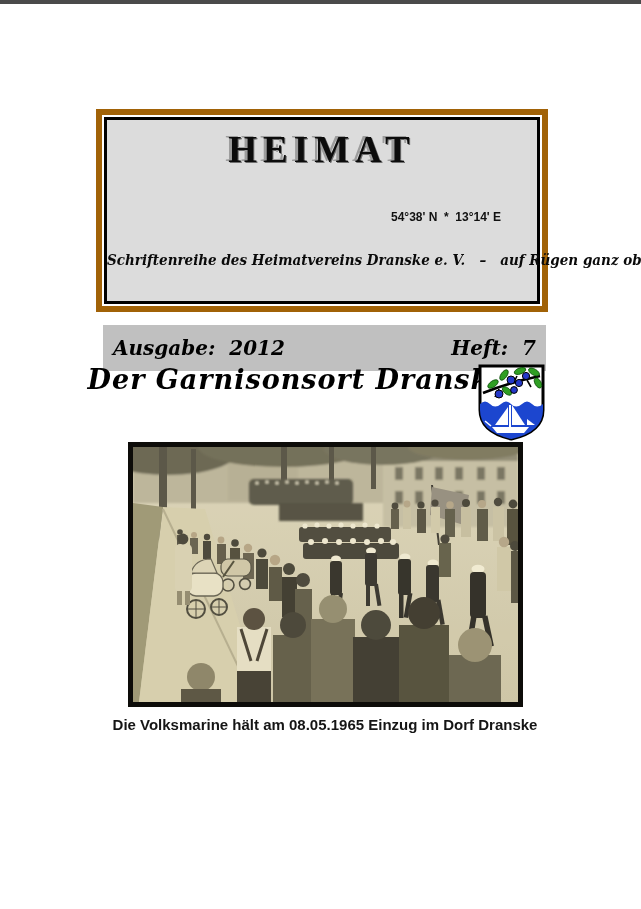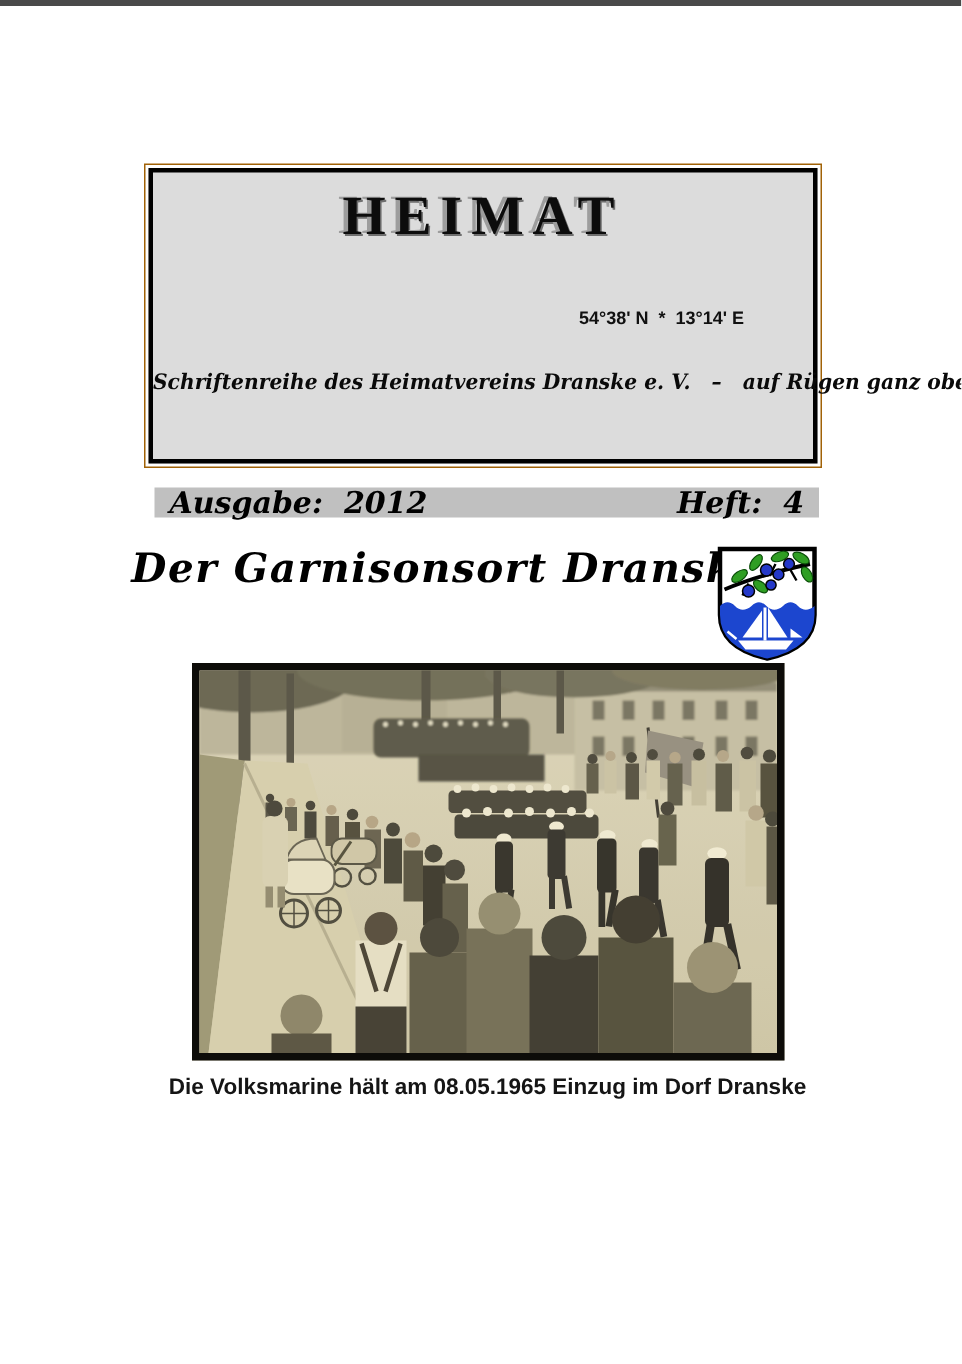--- a/index.html
+++ b/index.html
@@ -5,21 +5,21 @@
   html,body{margin:0;padding:0;background:#ffffff;}
   #page{
     position:relative;width:641px;height:909px;background:#ffffff;
     font-family:"Liberation Sans",sans-serif;overflow:hidden;
   }
   #top-strip{position:absolute;left:0;top:0;width:641px;height:4px;background:#4a4a4a;}
 
   
   #masthead{
     position:absolute;left:96px;top:109px;width:452px;height:203px;
-    border:1px solid #a16207;background:#ffffff;padding:2px;box-sizing:border-box;
+    border:6px solid #a16207;background:#ffffff;padding:2px;box-sizing:border-box;
   }
   #masthead-inner{
     position:relative;width:100%;height:100%;box-sizing:border-box;
     border:3px solid #000;background:#dcdcdc;
   }
   .engraved{
     font-family:"Liberation Serif",serif;font-weight:bold;color:#0c0c0c;
     text-shadow:-3px -1px 0 #9d9d9d, 1px 1px 0 #6f6f6f;
     white-space:pre;
   }
@@ -29,21 +29,21 @@
   #coords{position:absolute;left:284px;top:90px;font-size:12px;font-weight:bold;
     color:#111;white-space:pre;font-family:"Liberation Sans",sans-serif;}
   #series-line{
     position:absolute;left:0;top:132px;width:100%;text-align:center;
     font-family:"DejaVu Serif",serif;font-style:italic;font-weight:bold;
     font-size:13.5px;color:#0a0a0a;white-space:pre;transform:scaleY(1.05);
   }
 
   
   #issue-bar{
-    position:absolute;left:103px;top:325px;width:443px;height:20px;
+    position:absolute;left:103px;top:325px;width:443px;height:46px;
     background:#c0c0c0;box-sizing:border-box;padding:0 10px;
     display:flex;justify-content:space-between;align-items:center;
   }
   .scriptfont{
     font-family:"DejaVu Serif",serif;font-style:italic;font-weight:bold;color:#000;
     white-space:pre;
   }
   #issue-bar .scriptfont{font-size:20px;}
 
   
@@ -79,21 +79,21 @@
   <div id="masthead">
     <div id="masthead-inner" style="background: rgb(220, 220, 220);">
       <div id="title-heimat" class="engraved">HEIMAT</div>
       <div id="coords">54°38' N  *  13°14' E</div>
       <div id="series-line">Schriftenreihe des Heimatvereins Dranske e. V.   –   auf Rügen ganz oben</div>
     </div>
   </div>
 
   <div id="issue-bar" style="background: rgb(192, 192, 192);">
     <span class="scriptfont">Ausgabe:  2012</span>
-    <span class="scriptfont">Heft:  4</span>
+    <span class="scriptfont">Heft:  7</span>
   </div>
 
   <div id="article-title-wrap">
     <span id="article-title" class="scriptfont">Der Garnisonsort Dranske</span>
   </div>
 
   <div id="coat-of-arms">
     <svg width="69" height="79" viewBox="0 0 69 79">
 
       <path d="M3,3 H66 V47 Q66 69 34.5 76 Q3 69 3 47 Z" stroke="#000" stroke-width="3" fill="#ffffff"></path>

